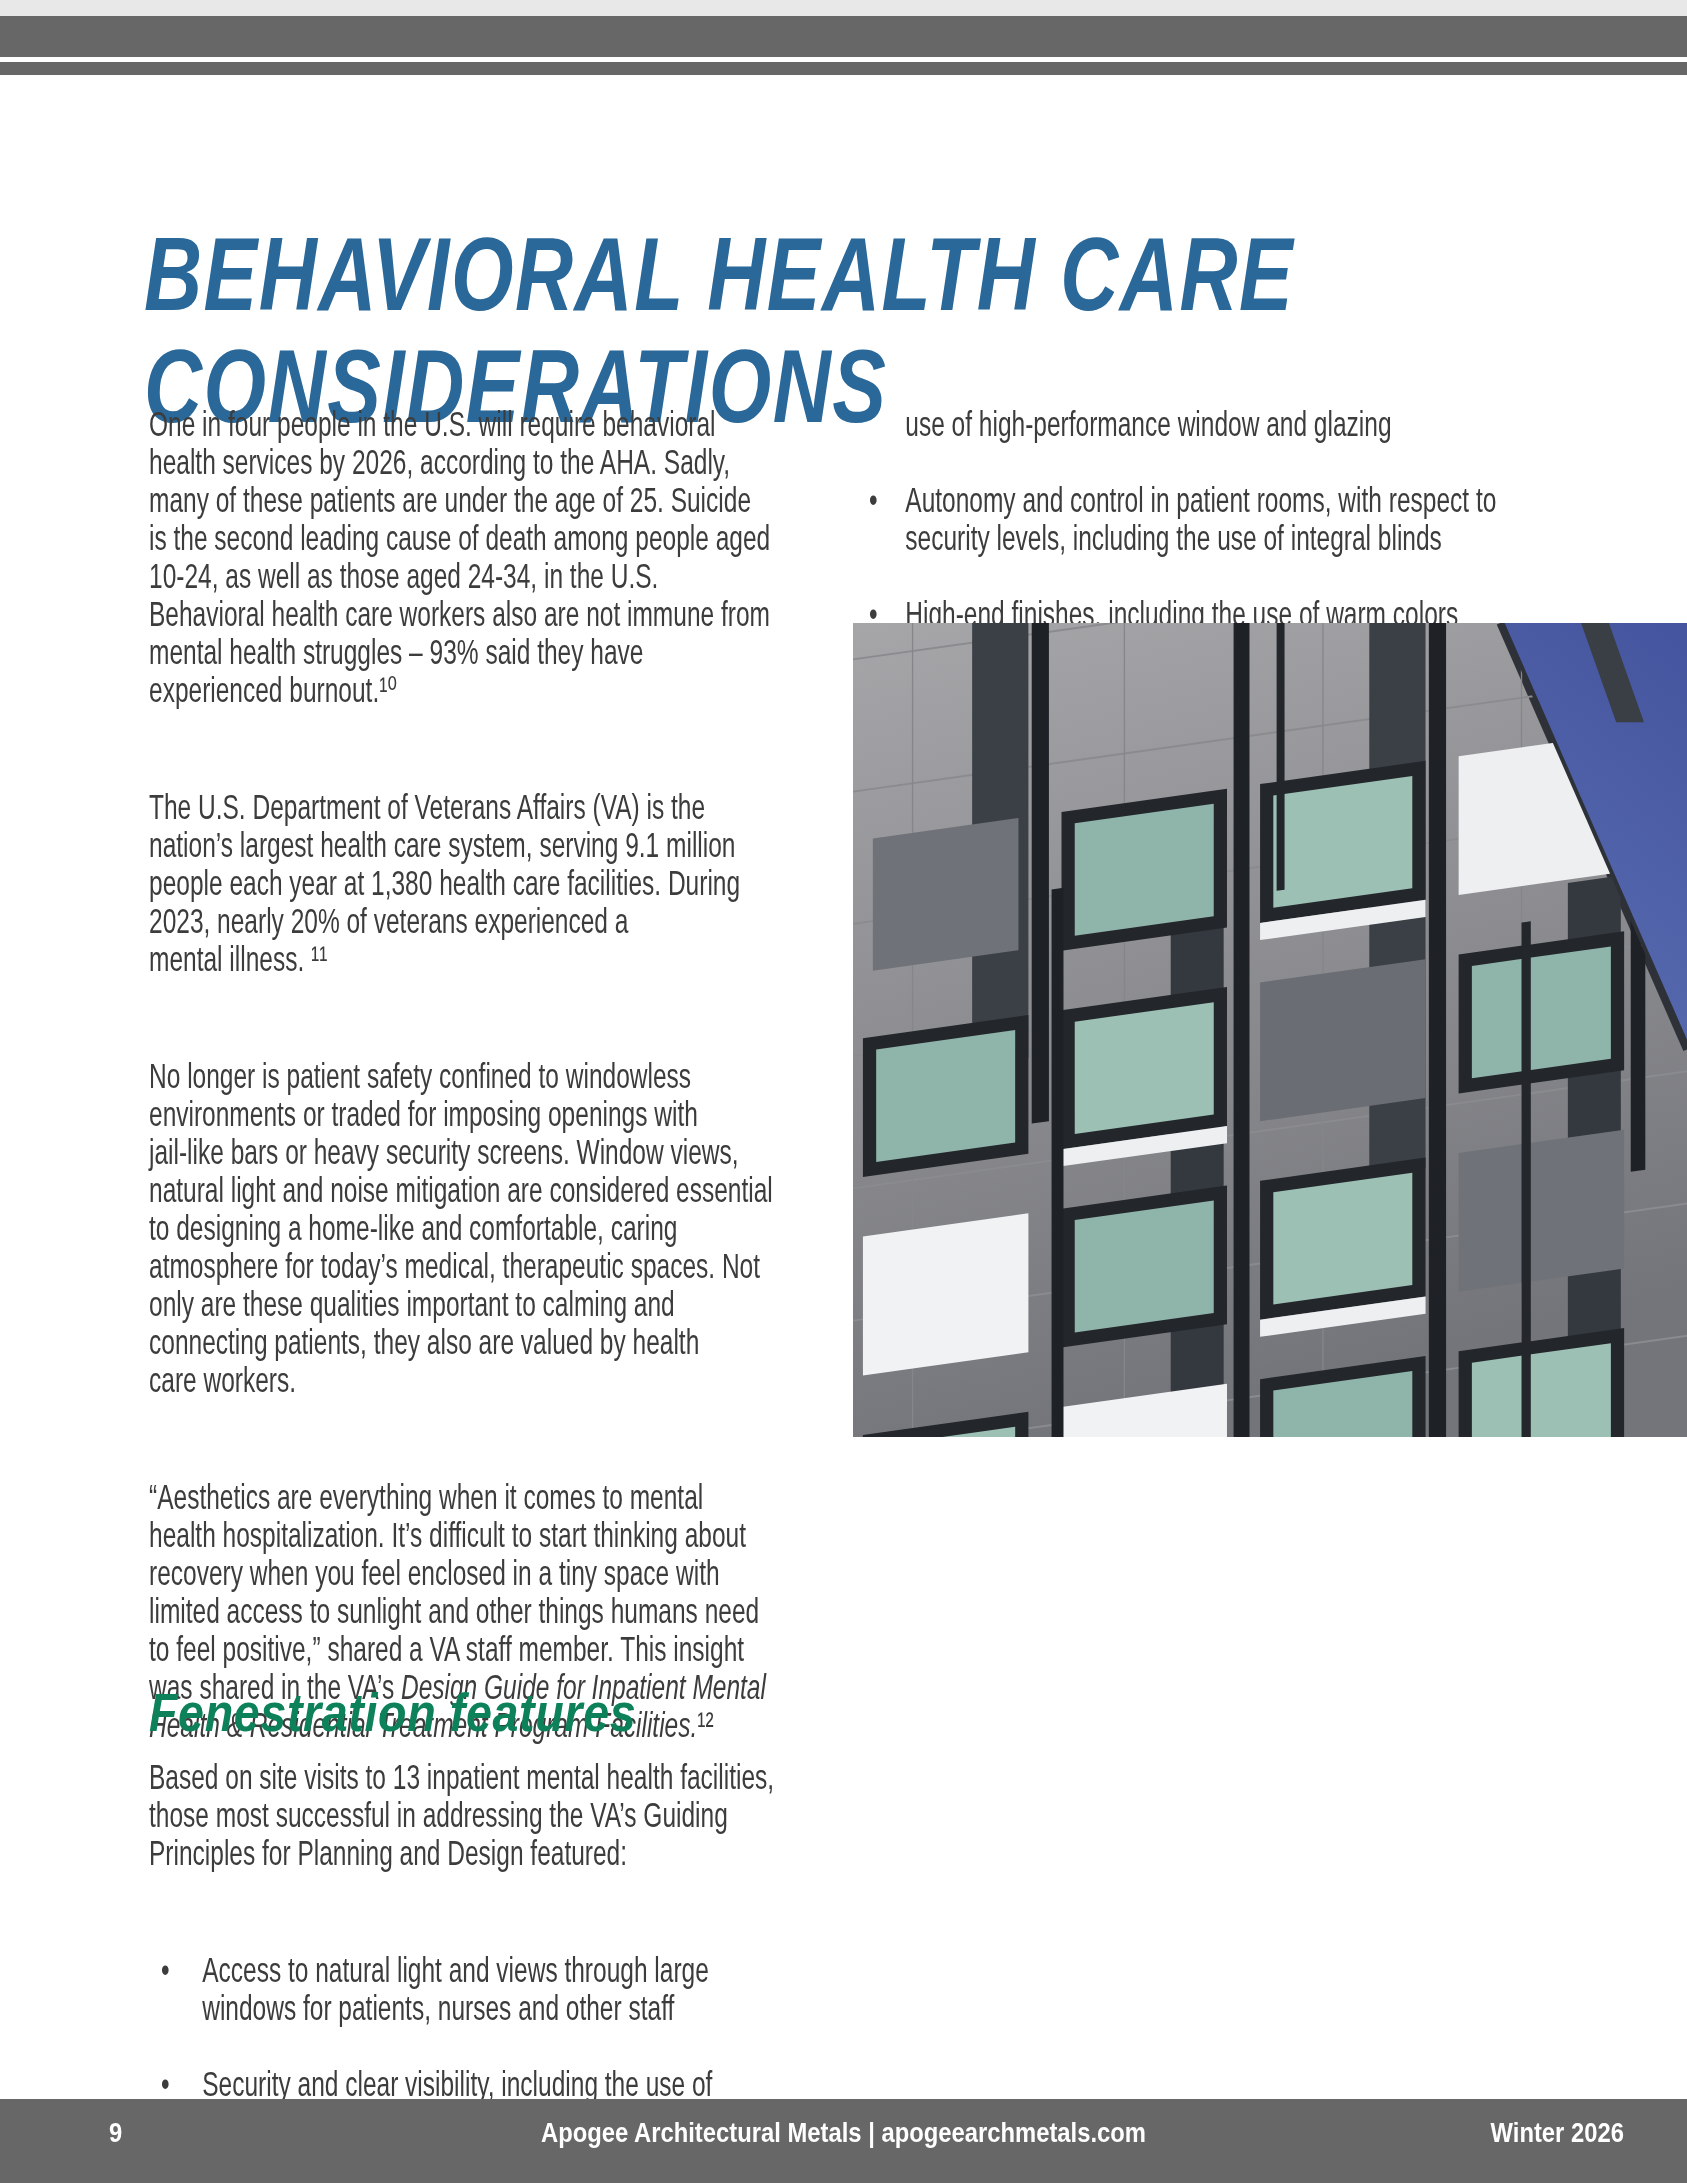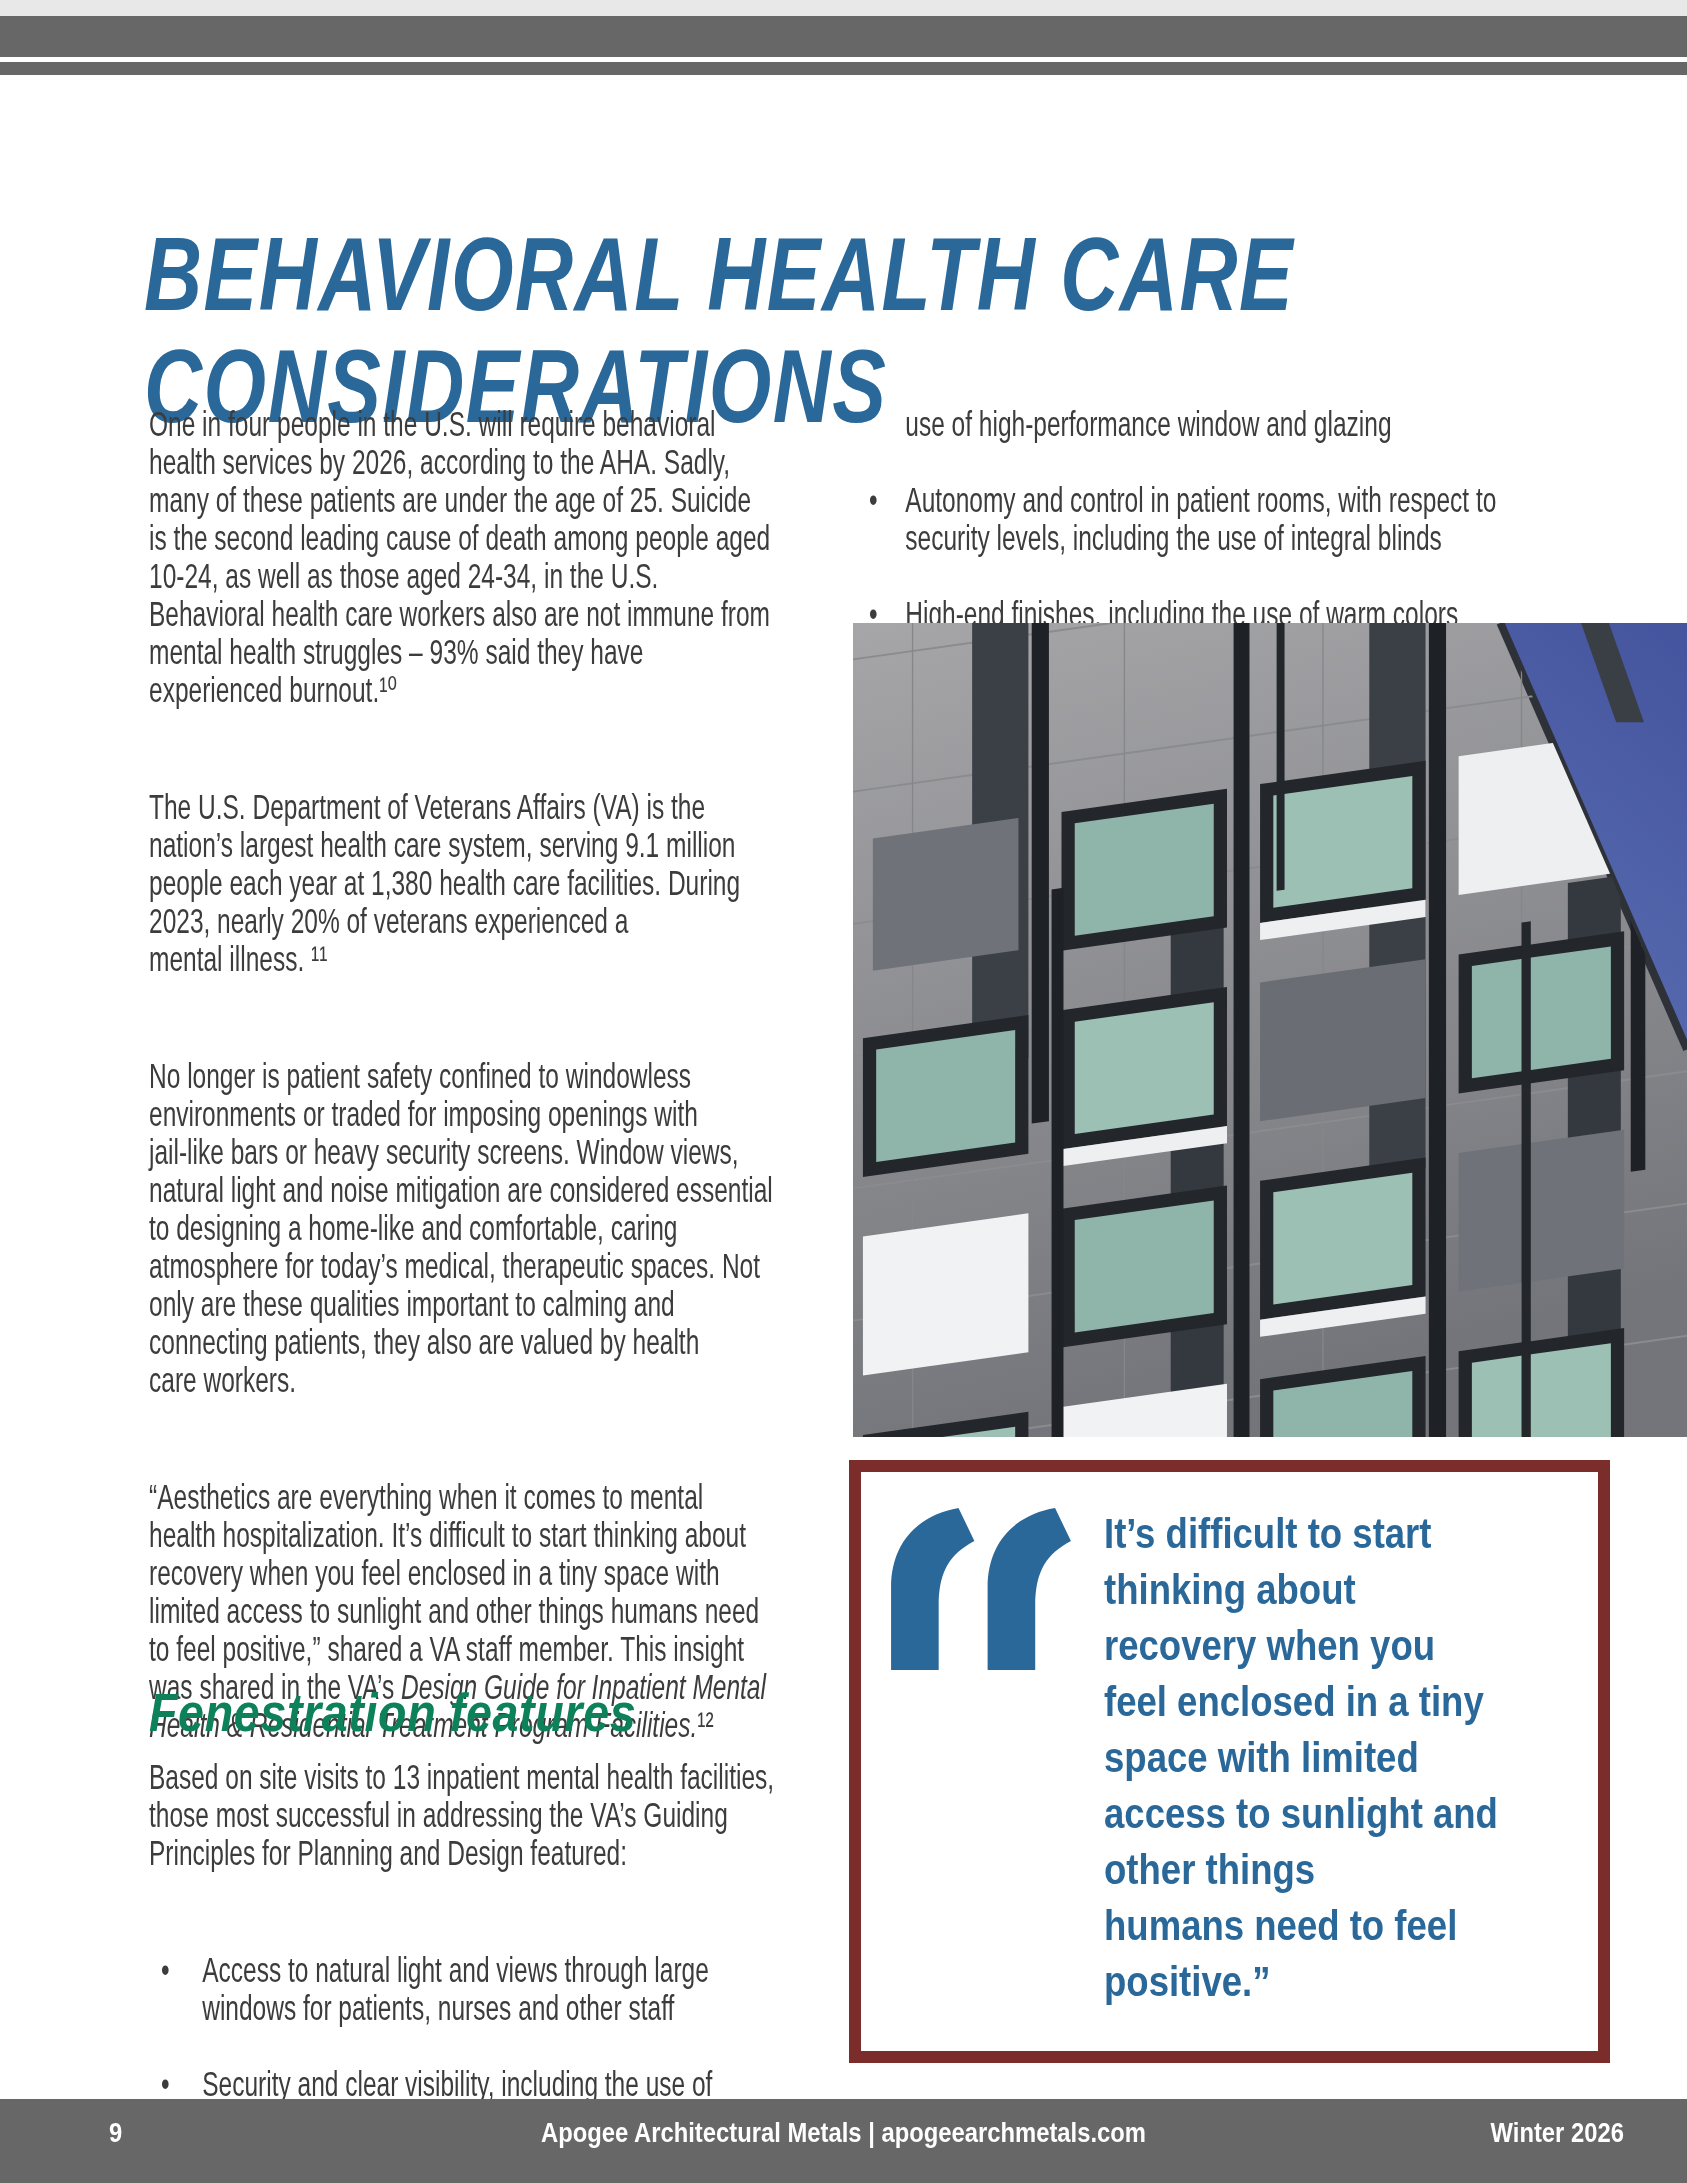--- a/index.html
+++ b/index.html
@@ -221,37 +221,20 @@
           <rect x="575" y="-200" width="24" height="1700" fill="#1E2126"></rect>
           <rect x="640" y="-200" width="12" height="600" fill="#23262B"></rect>
           <rect x="870" y="-100" width="26" height="1500" fill="#1E2126"></rect>
           <rect x="1010" y="500" width="14" height="1200" fill="#23262B"></rect>
           <rect x="1175" y="-200" width="22" height="1100" fill="#1E2126"></rect>
         </g>
       </g>
     </svg>
   </div>
 
-  <div class="quote-box">
-    <svg class="quote-glyph" viewBox="0 0 272 245">
-      <g fill="#2A6899">
-        <path d="M 0 245 L 0 120 C 0 52 42 10 102 0 L 126 50 C 88 70 74 96 72 140 L 72 245 Z"></path>
-        <path transform="translate(146,0)" d="M 0 245 L 0 120 C 0 52 42 10 102 0 L 126 50 C 88 70 74 96 72 140 L 72 245 Z"></path>
-      </g>
-    </svg>
-    <div class="quote-text">It’s difficult to start
-thinking about
-recovery when you
-feel enclosed in a tiny
-space with limited
-access to sunlight and
-other things
-humans need to feel
-positive.”</div>
-  </div>
 
   <div class="footer">
     <span class="pagenum">9</span>
     <span class="center">Apogee Architectural Metals | apogeearchmetals.com</span>
     <span class="edition">Winter 2026</span>
   </div>
 
 </div>
 
 

